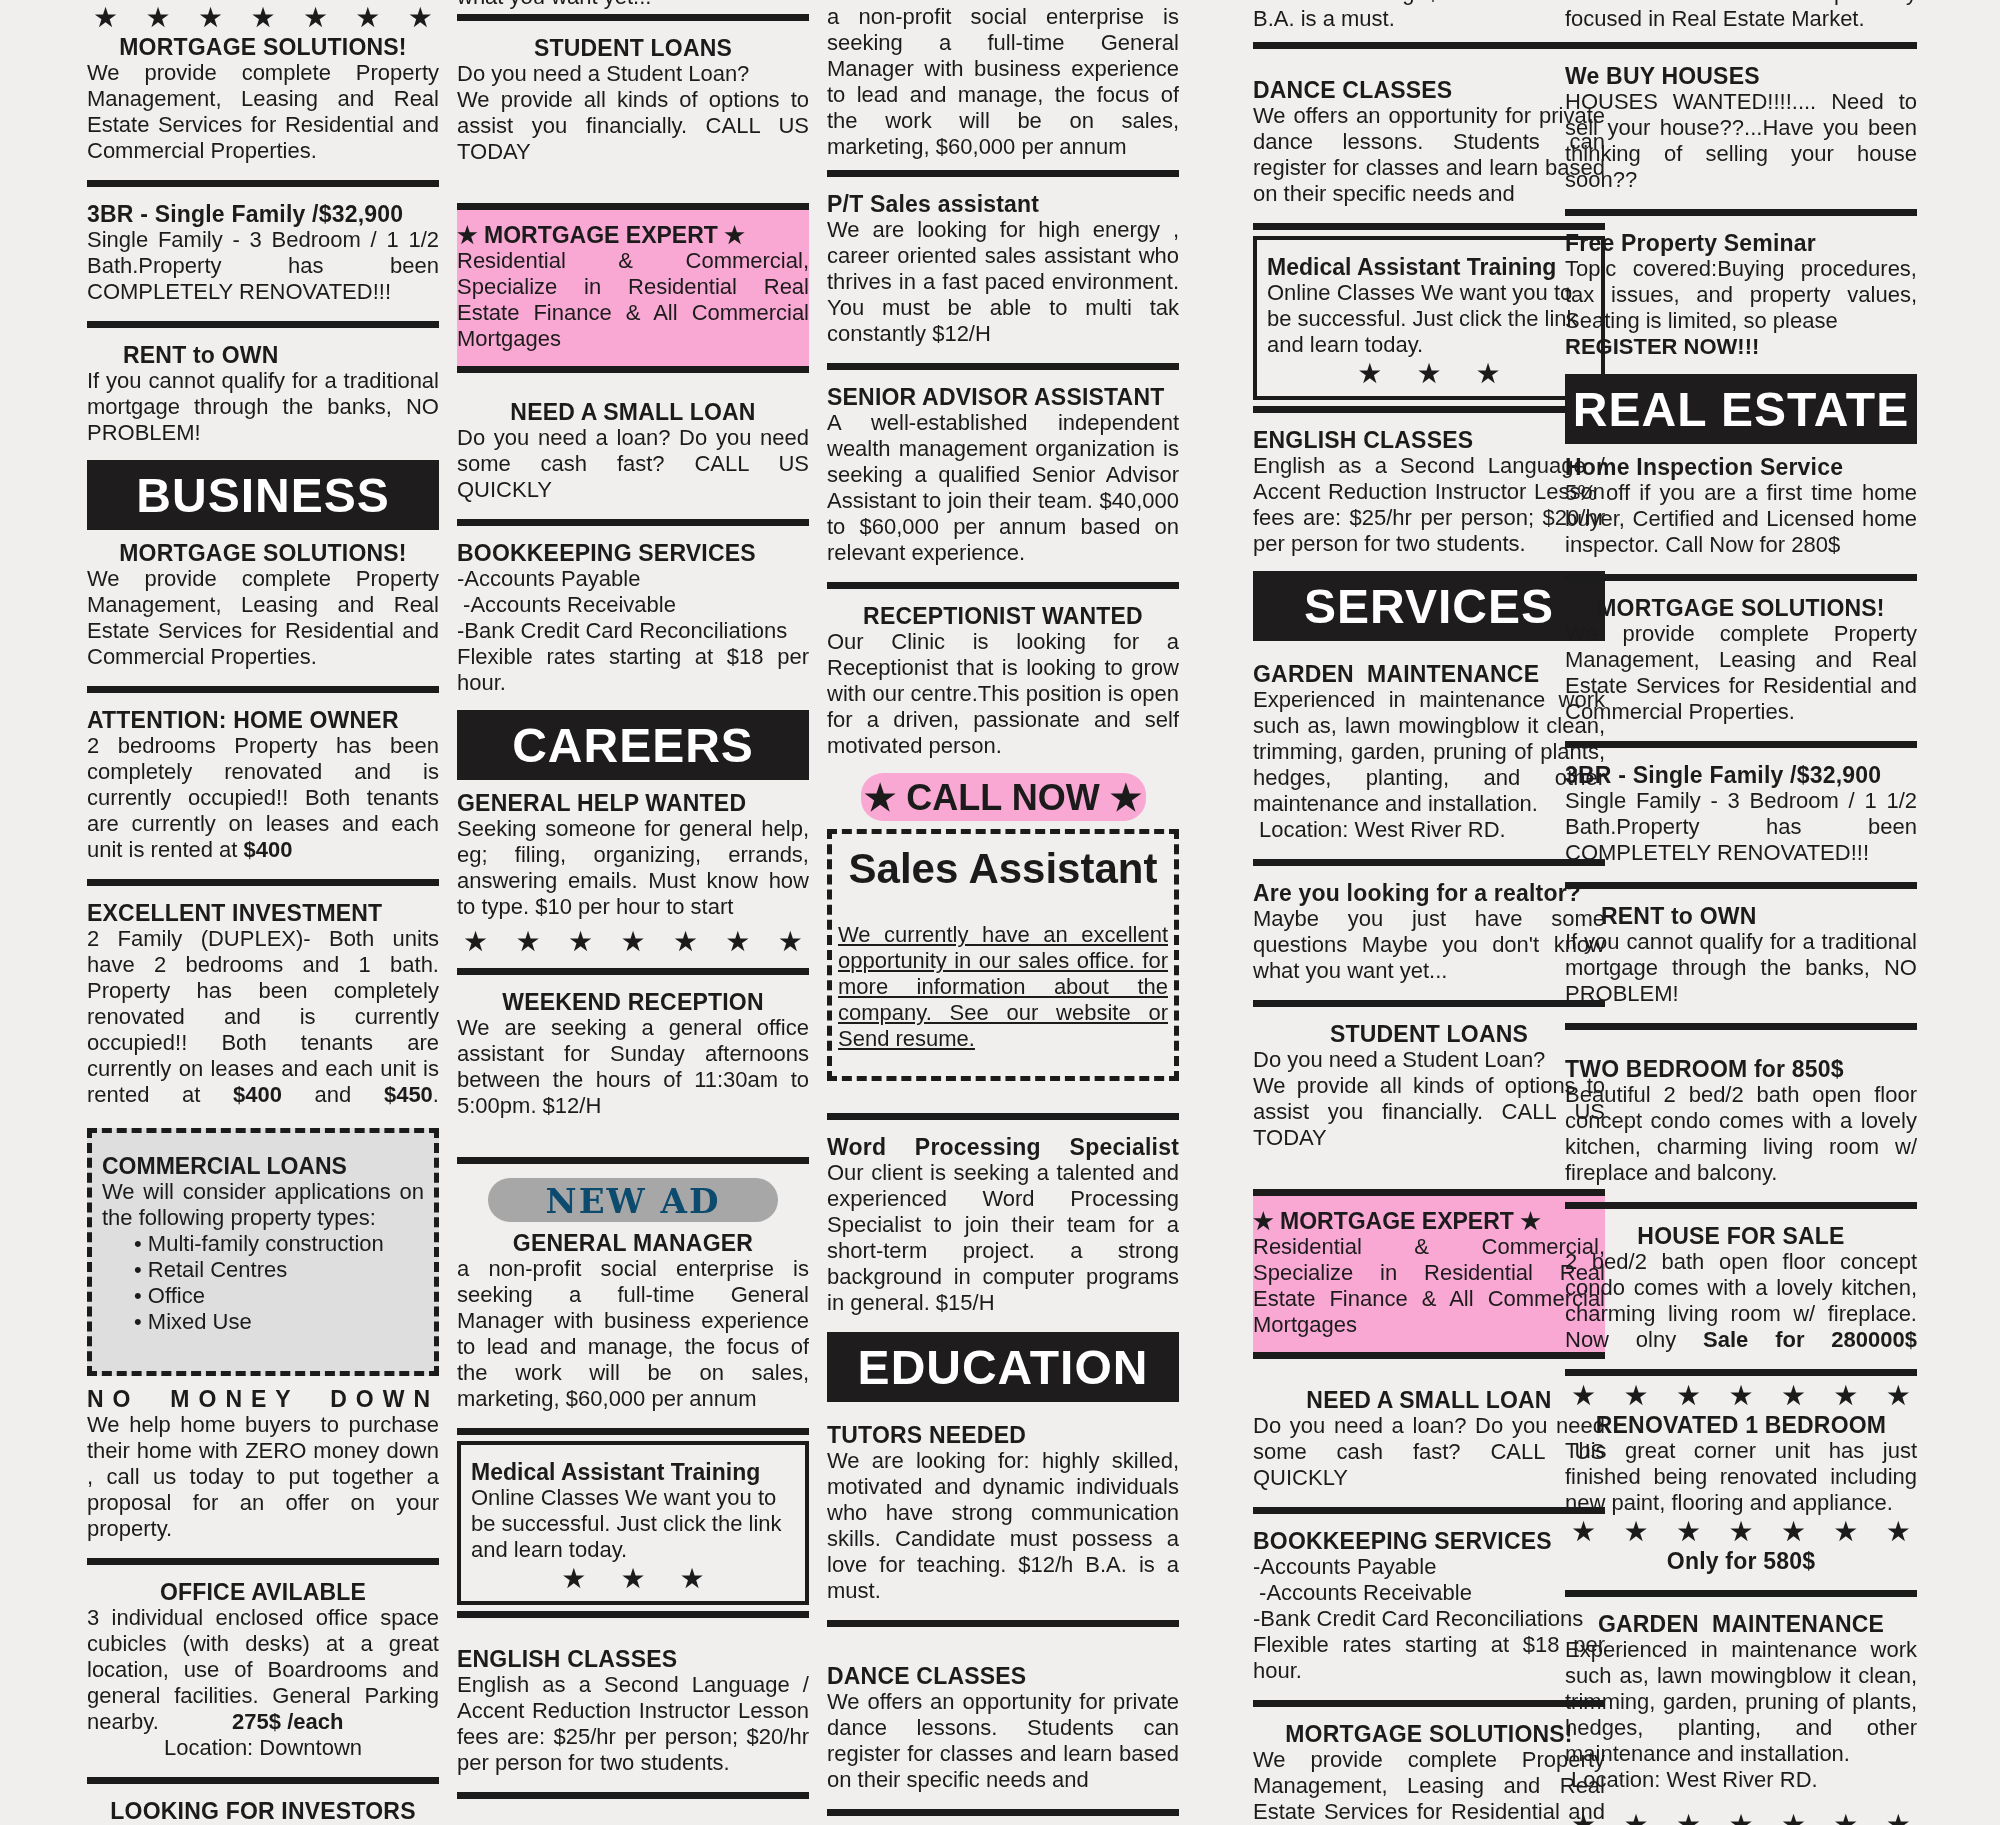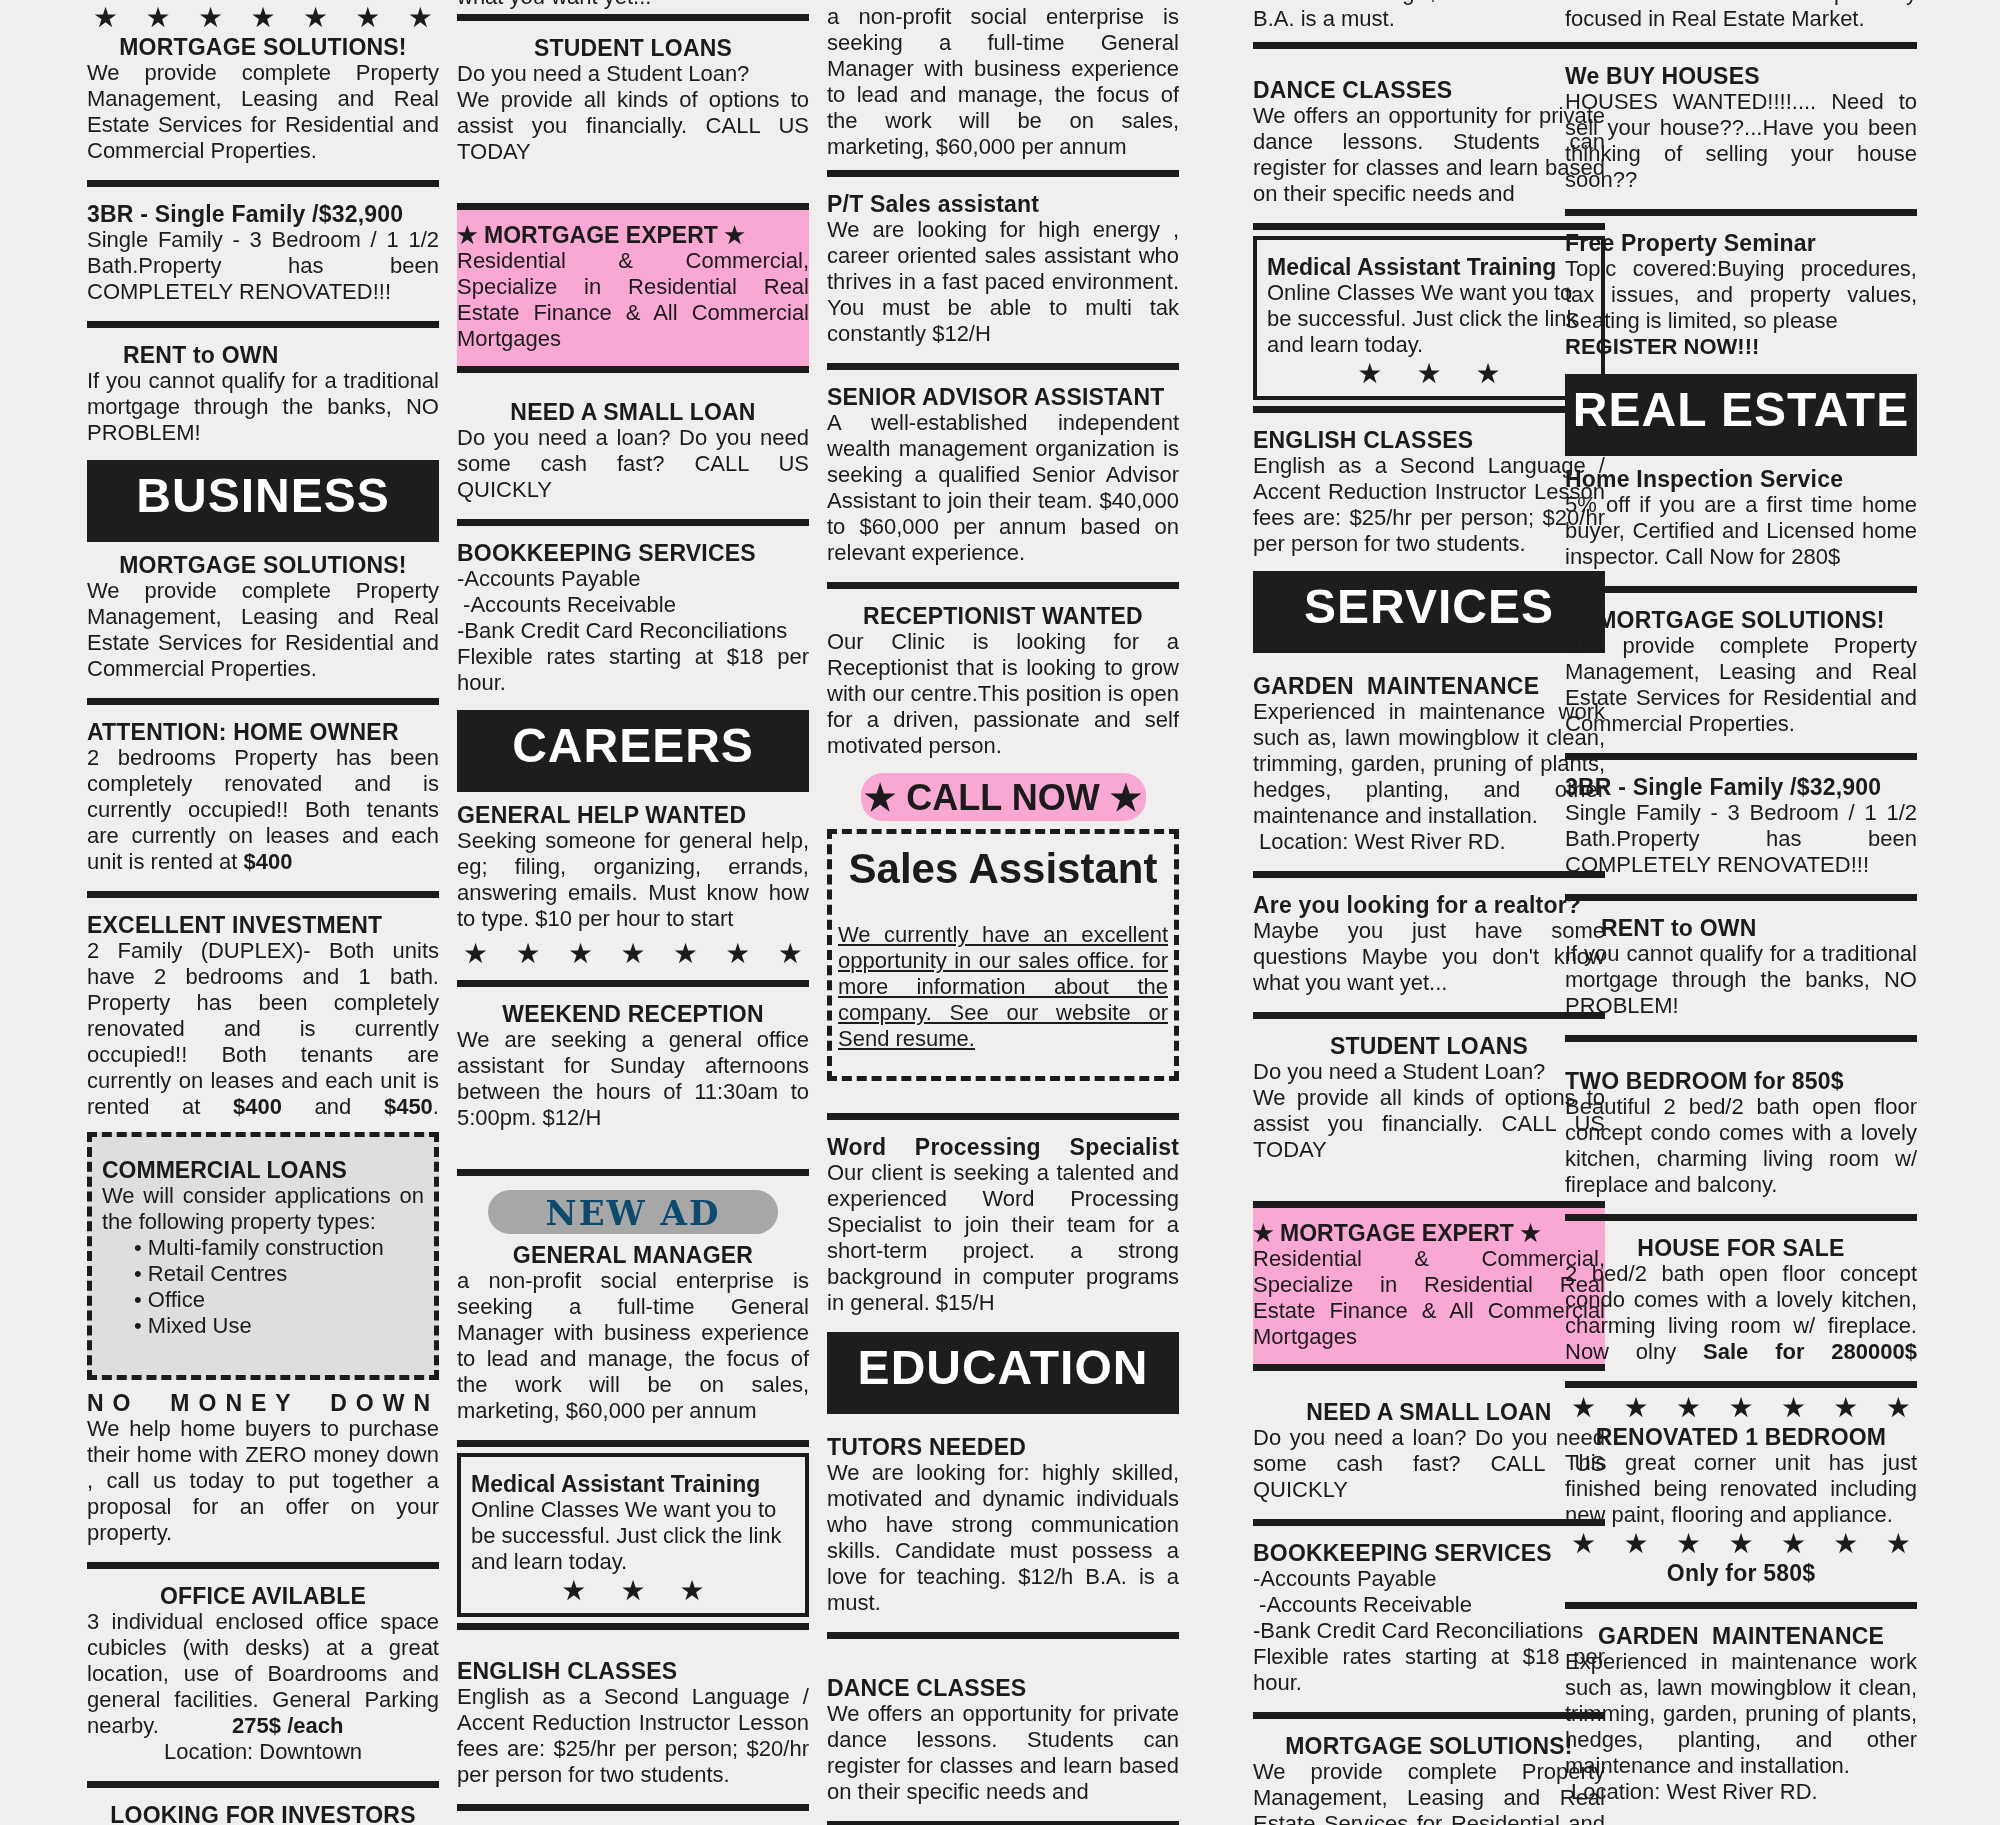--- a/index.html
+++ b/index.html
@@ -56,21 +56,21 @@
     font-size: 28px;
     line-height: 32px;
   }
   .stars.few { justify-content: center; gap: 34px; }
   .section {
     background: #1e1c1c;
     color: #fff;
     text-align: center;
     font-weight: bold;
     font-size: 48px;
-    height: 82px;
+    height: 70px;
     line-height: 72px;
     margin: 8px 0 10px 0;
     letter-spacing: 1px;
   }
   .grey-box {
     background: #f9a8d4;
     padding: 12px 0 14px 0;
   }
   .dashed-box {
     border: 5px dashed #1c1b1b;
@@ -150,21 +150,21 @@
   <div class="rule"></div>
   <div class="ad">
     <h3>ATTENTION: HOME OWNER</h3>
     <p><span>2 bedrooms Property has been completely renovated and is currently occupied!! Both tenants are currently on leases and each unit is rented at</span> <b>$400</b></p>
   </div>
   <div class="rule"></div>
   <div class="ad">
     <h3>EXCELLENT INVESTMENT</h3>
     <p style="text-align-last: justify;"><span>2 Family (DUPLEX)- Both units have 2 bedrooms and 1 bath. Property has been completely renovated and is currently occupied!! Both tenants are currently on leases and each unit is rented at</span> <b>$400</b> <span>and</span> <b>$450</b><span>.</span></p>
   </div>
-  <div class="dashed-box" style="margin-top:6px;">
+  <div class="dashed-box" style="margin-top:14px;">
     <h3 class="center" style="font-size:23px;font-weight:bold;line-height:26px;">COMMERCIAL LOANS</h3>
     <p style="font-size:22px;line-height:26px;text-align:justify;">We will consider applications on the following property types:</p>
     <div style="font-size:22px;line-height:26px;padding-left:32px;">
       <div>• Multi-family construction</div>
       <div>• Retail Centres</div>
       <div>• Office</div>
       <div>• Mixed Use</div>
     </div>
   </div>
   <div class="spacer-s"></div>

